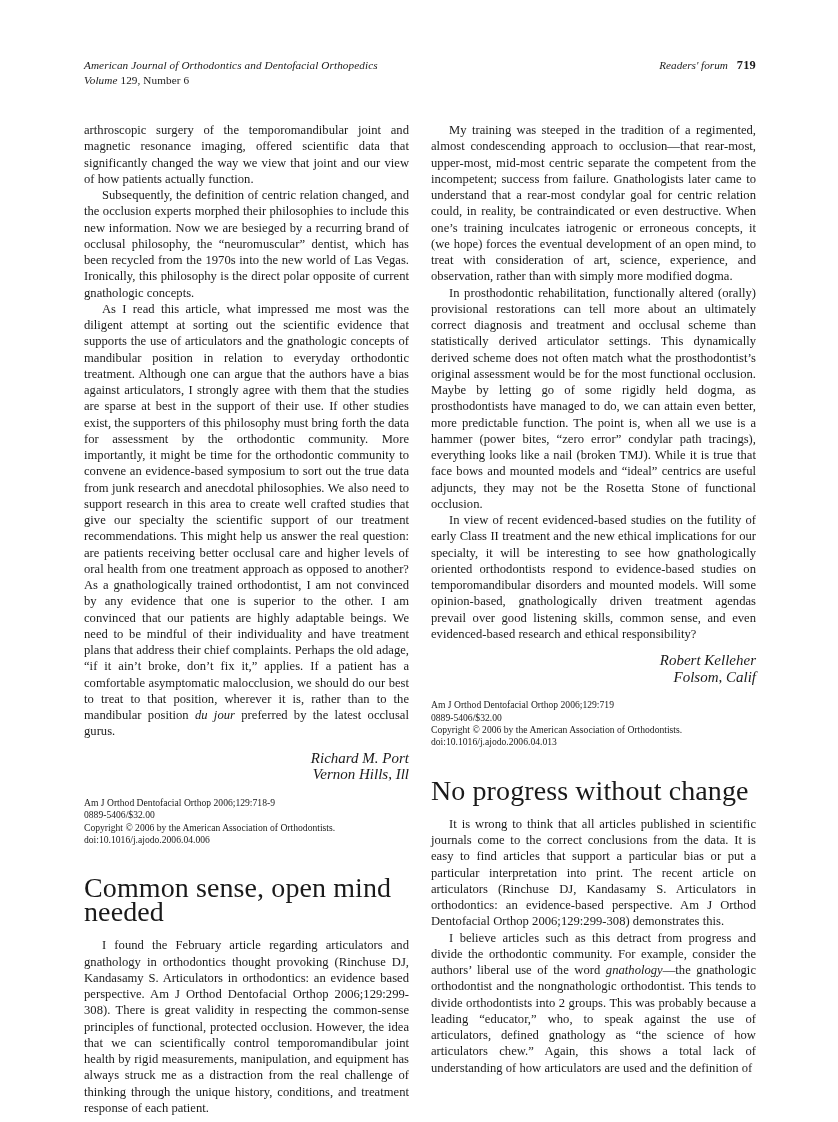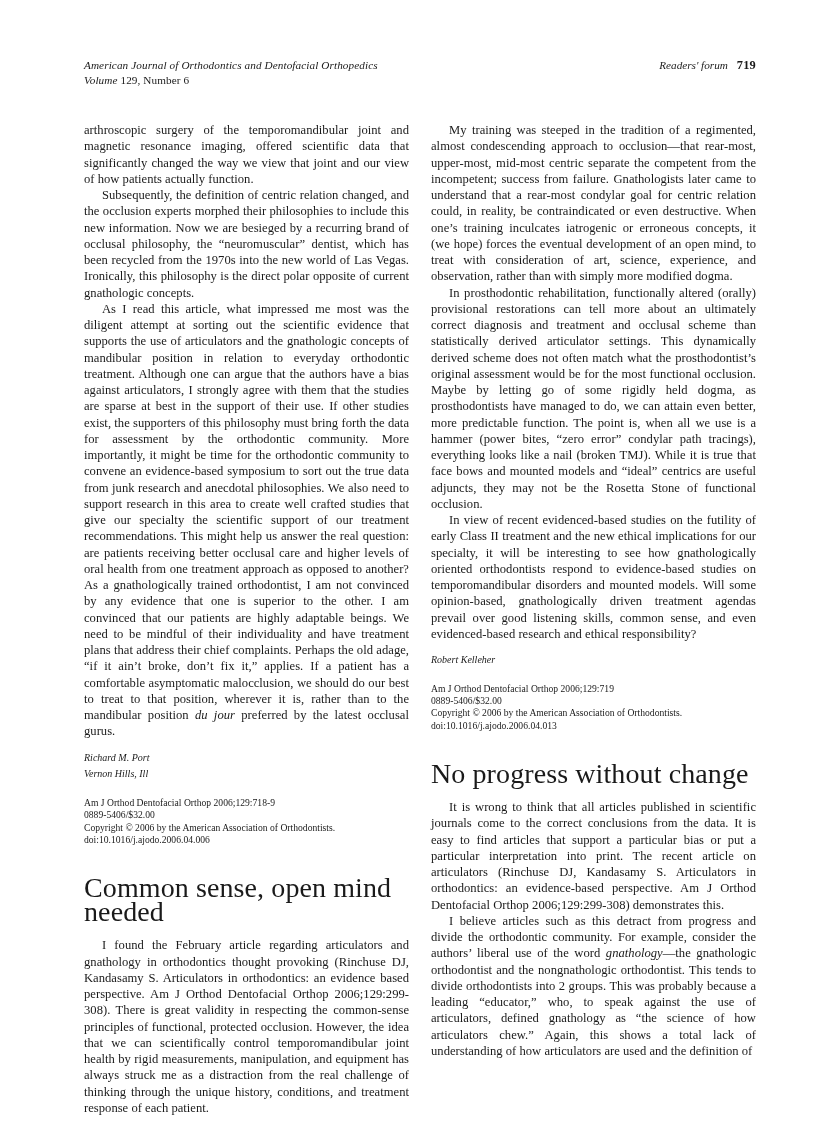--- a/index.html
+++ b/index.html
@@ -85,23 +85,23 @@
   p.body.noindent {
     text-indent: 0;
   }
   p.body i, p.body em {
     font-style: italic;
   }
 
   
   .signature {
     margin-top: 10px;
-    text-align: left;
+    text-align: right;
     font-style: italic;
-    font-size: 10px;
+    font-size: 15px;
     line-height: 16.6px;
   }
   .signature span {
     display: block;
   }
 
   
   .citation {
     margin-top: 14px;
     font-size: 9.6px;
@@ -167,20 +167,21 @@
     </div>
 
     <div class="col">
 
       <p class="body">My training was steeped in the tradition of a regimented, almost condescending approach to occlusion—that rear-most, upper-most, mid-most centric separate the competent from the incompetent; success from failure. Gnathologists later came to understand that a rear-most condylar goal for centric relation could, in reality, be contraindicated or even destructive. When one’s training inculcates iatrogenic or erroneous concepts, it (we hope) forces the eventual development of an open mind, to treat with consideration of art, science, experience, and observation, rather than with simply more modified dogma.</p>
       <p class="body">In prosthodontic rehabilitation, functionally altered (orally) provisional restorations can tell more about an ultimately correct diagnosis and treatment and occlusal scheme than statistically derived articulator settings. This dynamically derived scheme does not often match what the prosthodontist’s original assessment would be for the most functional occlusion. Maybe by letting go of some rigidly held dogma, as prosthodontists have managed to do, we can attain even better, more predictable function. The point is, when all we use is a hammer (power bites, “zero error” condylar path tracings), everything looks like a nail (broken TMJ). While it is true that face bows and mounted models and “ideal” centrics are useful adjuncts, they may not be the Rosetta Stone of functional occlusion.</p>
       <p class="body">In view of recent evidenced-based studies on the futility of early Class II treatment and the new ethical implications for our specialty, it will be interesting to see how gnathologically oriented orthodontists respond to evidence-based studies on temporomandibular disorders and mounted models. Will some opinion-based, gnathologically driven treatment agendas prevail over good listening skills, common sense, and even evidenced-based research and ethical responsibility?</p>
 
       <div class="signature">
         <span>Robert Kelleher</span>
+        <span>Folsom, Calif</span>
       </div>
 
       <div class="citation">
         <span>Am J Orthod Dentofacial Orthop 2006;129:719</span>
         <span>0889-5406/$32.00</span>
         <span>Copyright © 2006 by the American Association of Orthodontists.</span>
         <span>doi:10.1016/j.ajodo.2006.04.013</span>
       </div>
 
       <h2 class="article-title">No progress without change</h2>

